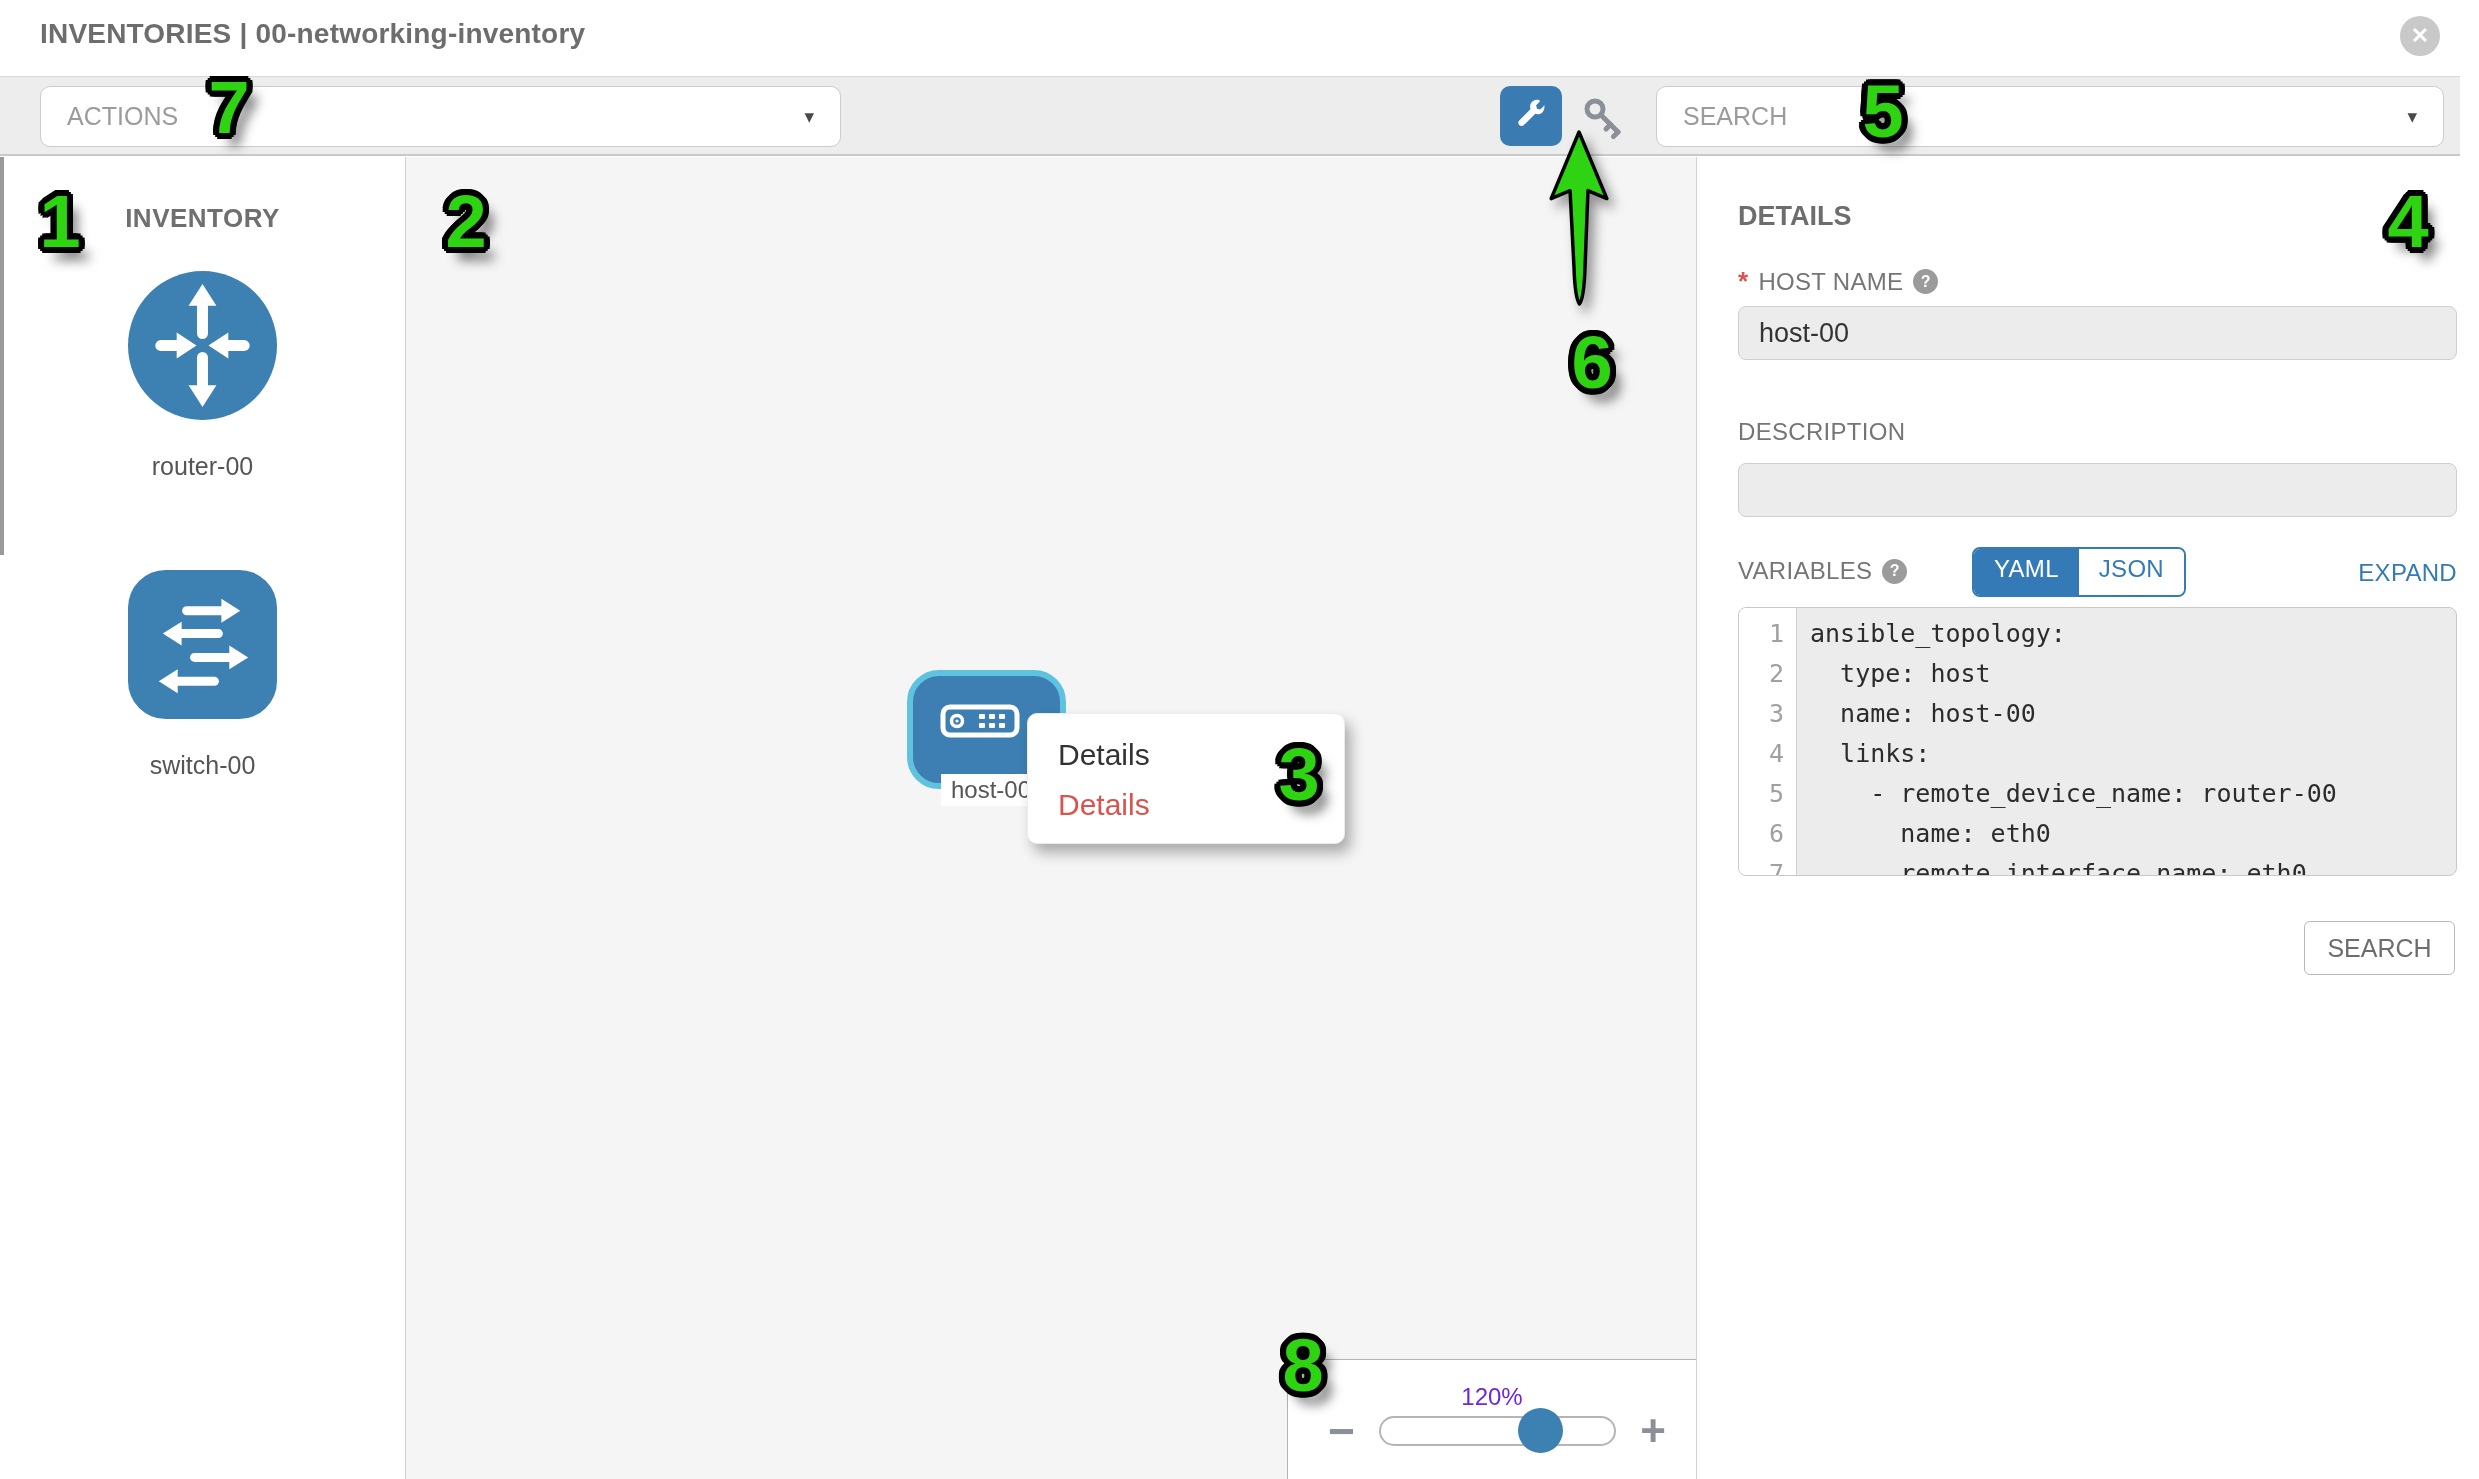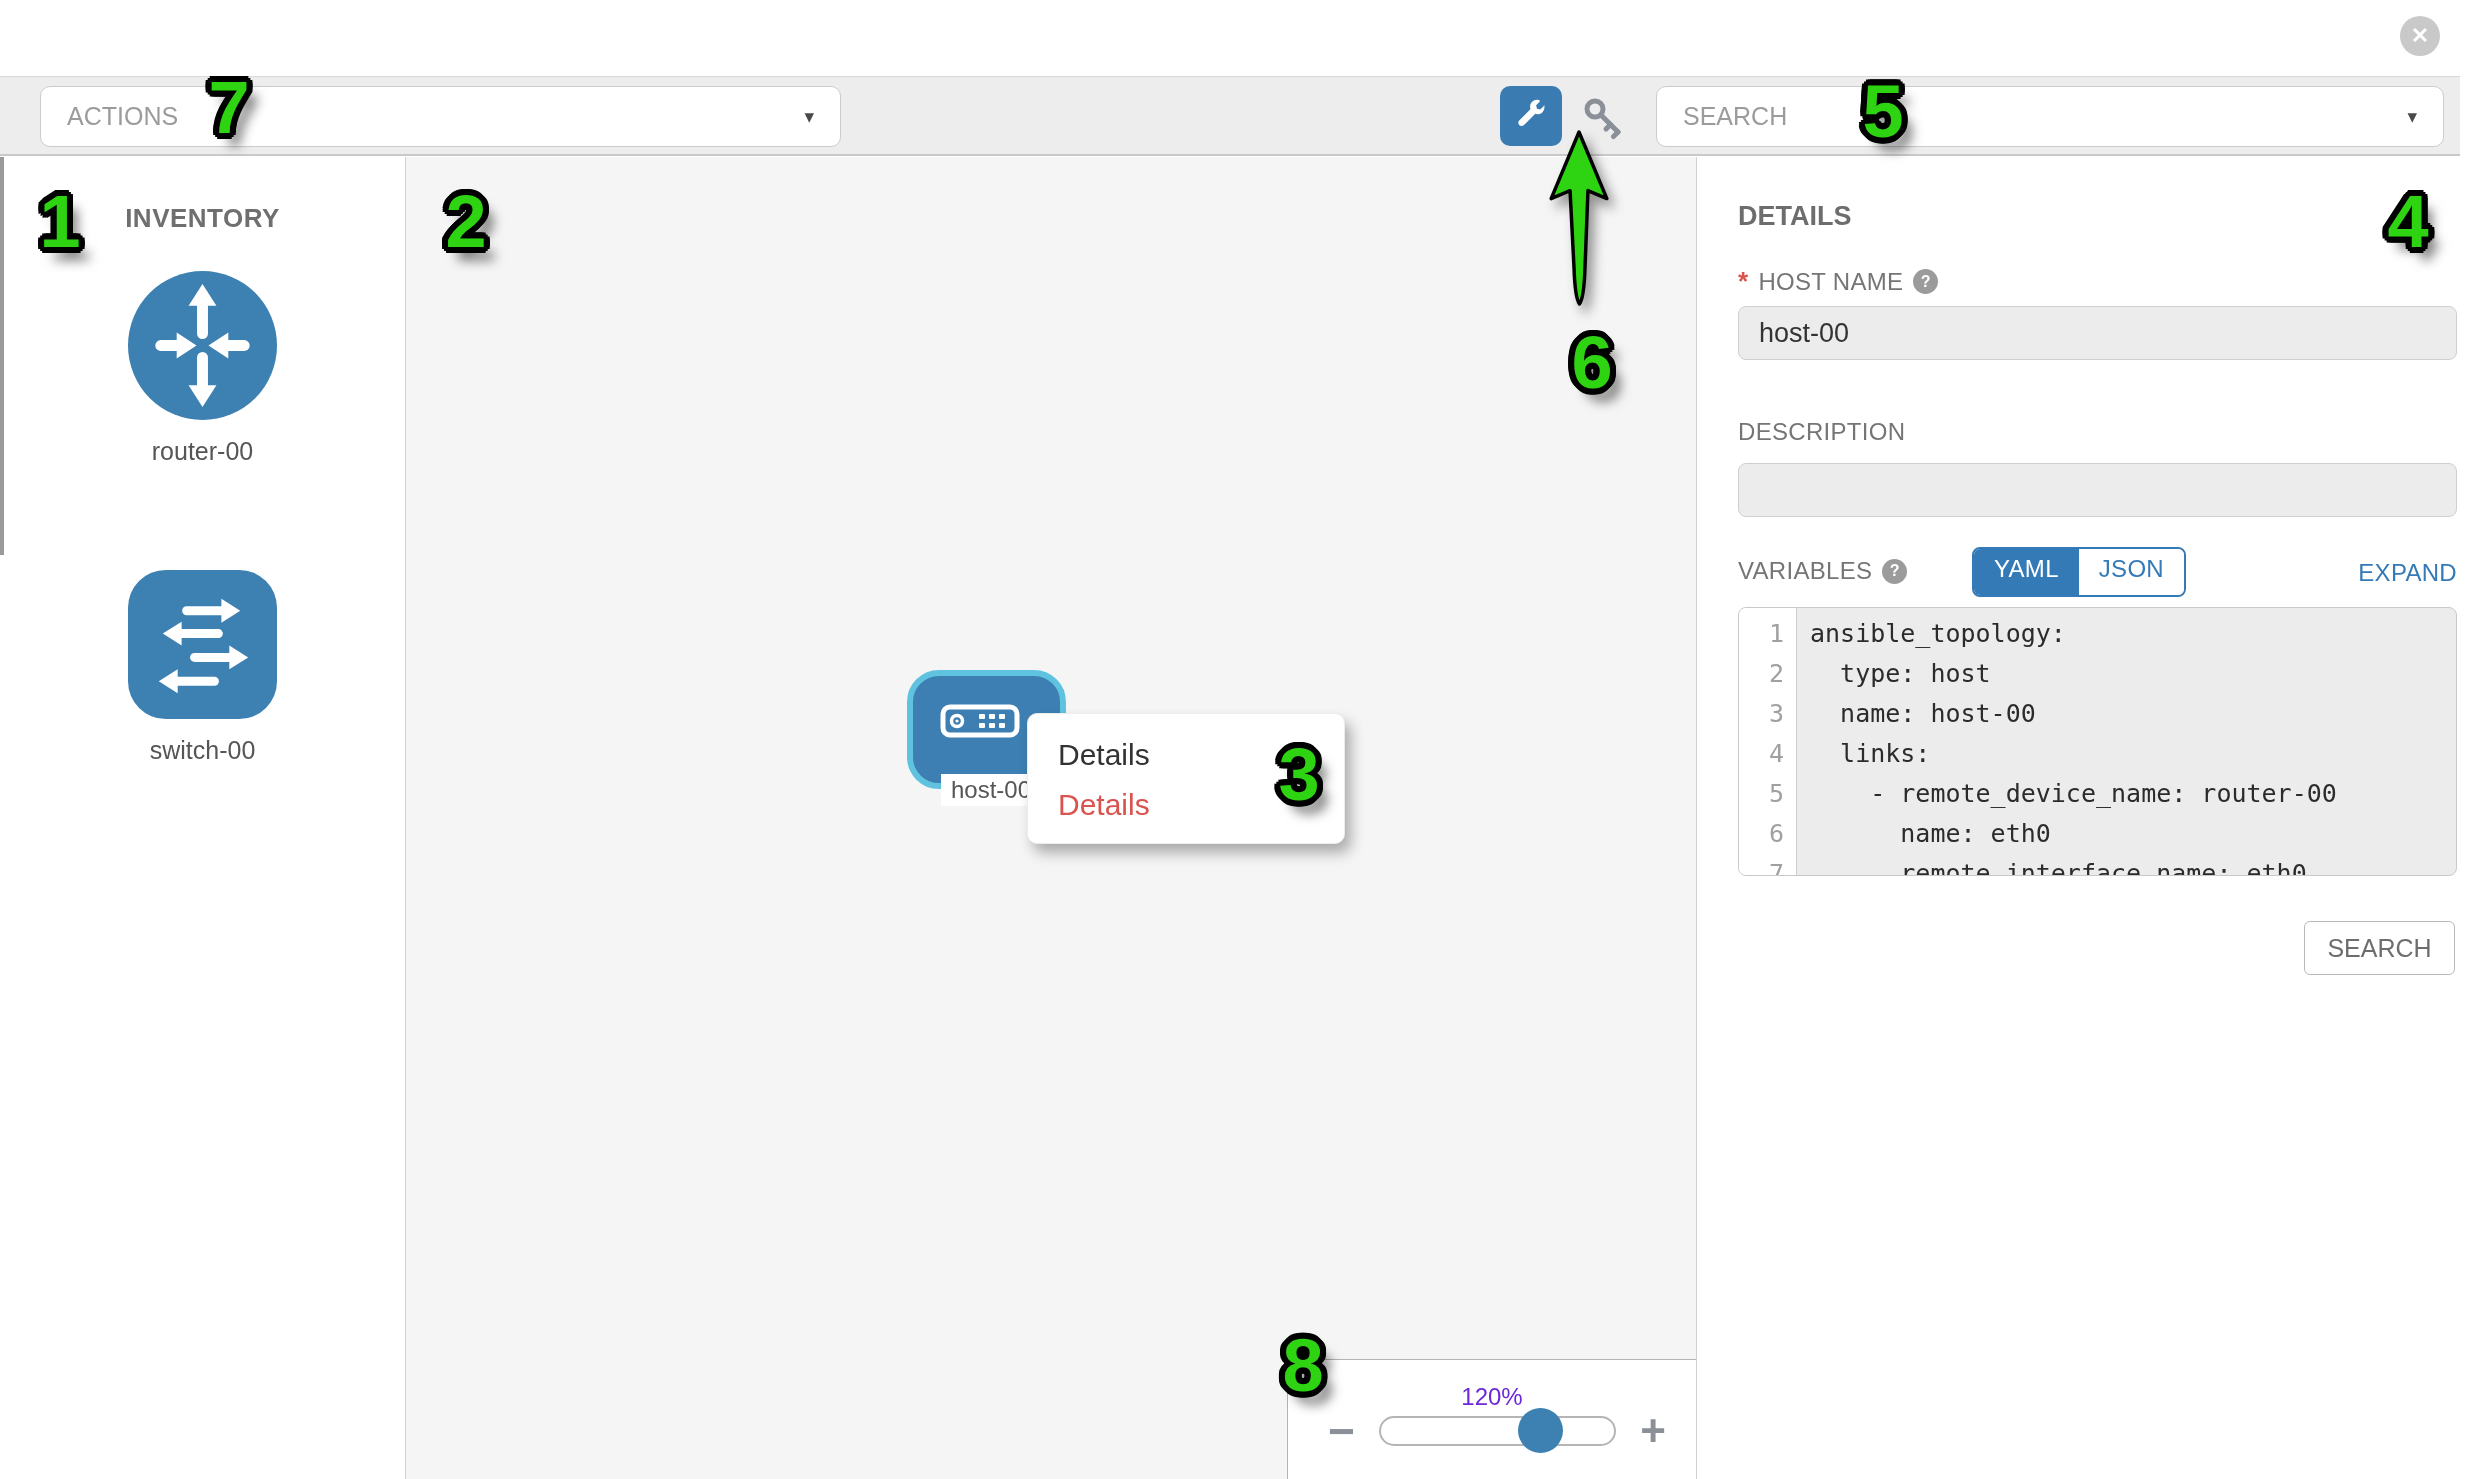--- a/index.html
+++ b/index.html
@@ -30,21 +30,21 @@
 
   
   .sidebar { position:absolute; left:0; top:157px; width:406px; height:1322px; background:#fff; border-right:1px solid #d2d2d2; }
   .sidebar-scrollbar { position:absolute; left:0; top:0; width:4px; height:398px; background:#9a9a9a; }
   .sidebar-heading { position:absolute; left:0; top:46px; width:100%; text-align:center;
                      font-size:26px; font-weight:bold; color:#6f6f6f; letter-spacing:0.5px; }
   .palette-item { position:absolute; width:100%; text-align:center; cursor:pointer; }
   .palette-router { top:113px; }
   .palette-switch { top:412px; }
   .palette-icon { display:block; margin:0 auto; }
-  .palette-label { display:block; margin-top:12px; font-size:25px; color:#555; }
+  .palette-label { display:block; margin-top:27px; font-size:25px; color:#555; }
 
   
   .canvas { position:absolute; left:406px; top:157px; width:1291px; height:1322px; background:#f5f5f6; }
 
   .host-node { position:absolute; left:501px; top:513px; width:159px; height:119px; background:#3d7fb2;
                border:6px solid #5fc3e0; border-radius:32px; cursor:pointer; }
   .host-node svg { position:absolute; left:27px; top:28px; }
   .host-node-label { position:absolute; left:535px; top:617px; background:#fff; padding:2px 10px;
                      font-size:24px; color:#555; }
 
@@ -126,20 +126,21 @@
   .ann-8 { left:1303px; top:1365px; }
   .ann-arrow { position:absolute; left:1546px; top:129px; z-index:98; pointer-events:none;
                filter:drop-shadow(6px 8px 6px rgba(0,0,0,.40)); }
 </style>
 </head>
 <body>
 
 <div id="screen">
 
   <div class="app-header">
+    <div class="app-title">INVENTORIES | 00-networking-inventory</div>
     <div class="close-btn">
       <span>✕</span>
     </div>
   </div>
 
   <div class="toolbar">
     <div class="dropdown dd-actions">
       <span>ACTIONS</span>
       <span class="dd-caret">▾</span>
     </div>

